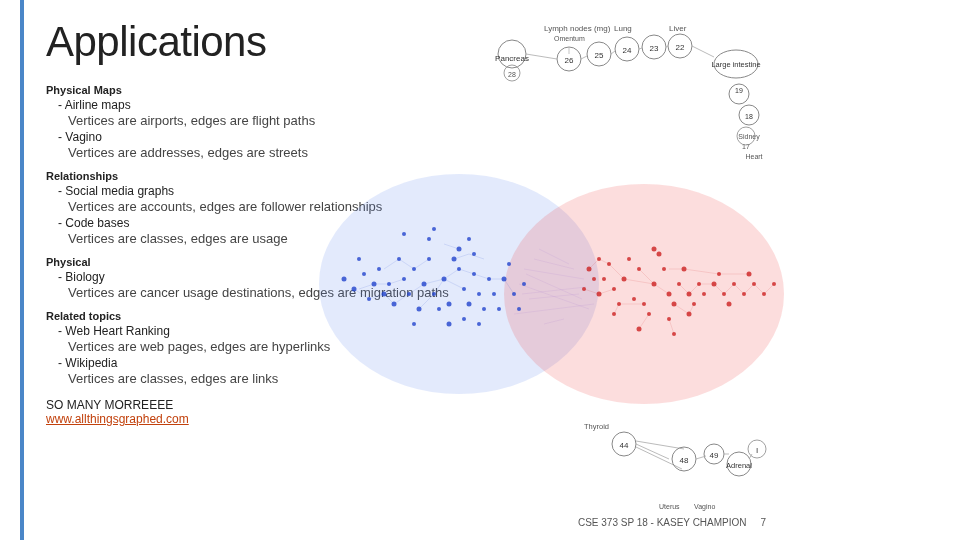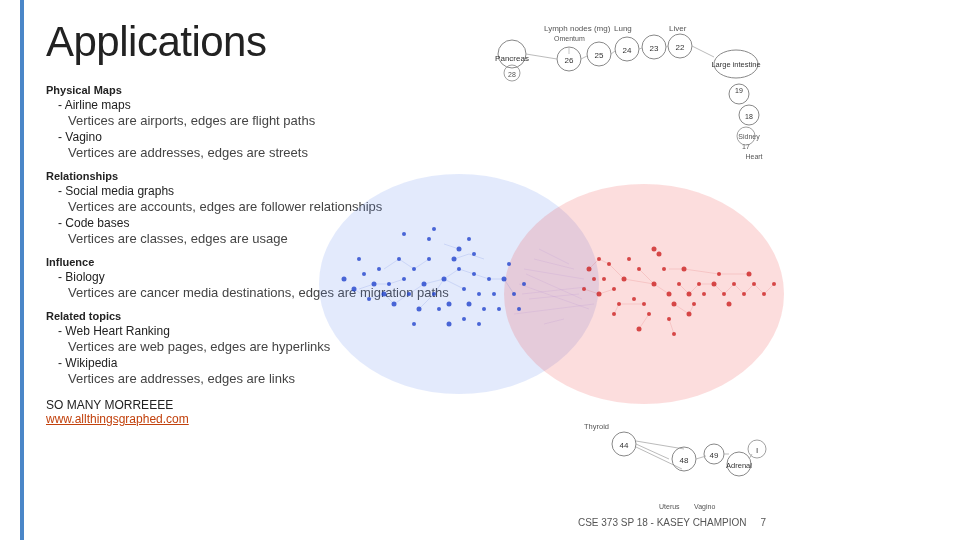--- a/index.html
+++ b/index.html
@@ -145,31 +145,31 @@
 
     <div class="section">
       <div class="section-title">Relationships</div>
       <div class="item">- <span>Social media graphs</span></div>
       <div class="sub-item">Vertices are accounts, edges are follower relationships</div>
       <div class="item">- <span>Code bases</span></div>
       <div class="sub-item">Vertices are classes, edges are usage</div>
     </div>
 
     <div class="section">
-      <div class="section-title">Influence</div>
+      <div class="section-title">Physical</div>
       <div class="item">- <span>Biology</span></div>
-      <div class="sub-item">Vertices are cancer media destinations, edges are migration paths</div>
+      <div class="sub-item">Vertices are cancer usage destinations, edges are migration paths</div>
     </div>
 
     <div class="section">
       <div class="section-title">Related topics</div>
       <div class="item">- <span>Web Heart Ranking</span></div>
       <div class="sub-item">Vertices are web pages, edges are hyperlinks</div>
       <div class="item">- <span>Wikipedia</span></div>
-      <div class="sub-item">Vertices are addresses, edges are links</div>
+      <div class="sub-item">Vertices are classes, edges are links</div>
     </div>
 
     <div class="footer-text" style="position:relative; bottom:auto; left:auto; margin-top: 12px;">
       <div>SO MANY MORREEEE</div>
       <a class="footer-link" href="#">www.allthingsgraphed.com</a>
     </div>
 
   </div>
 
   <div class="images-area">

